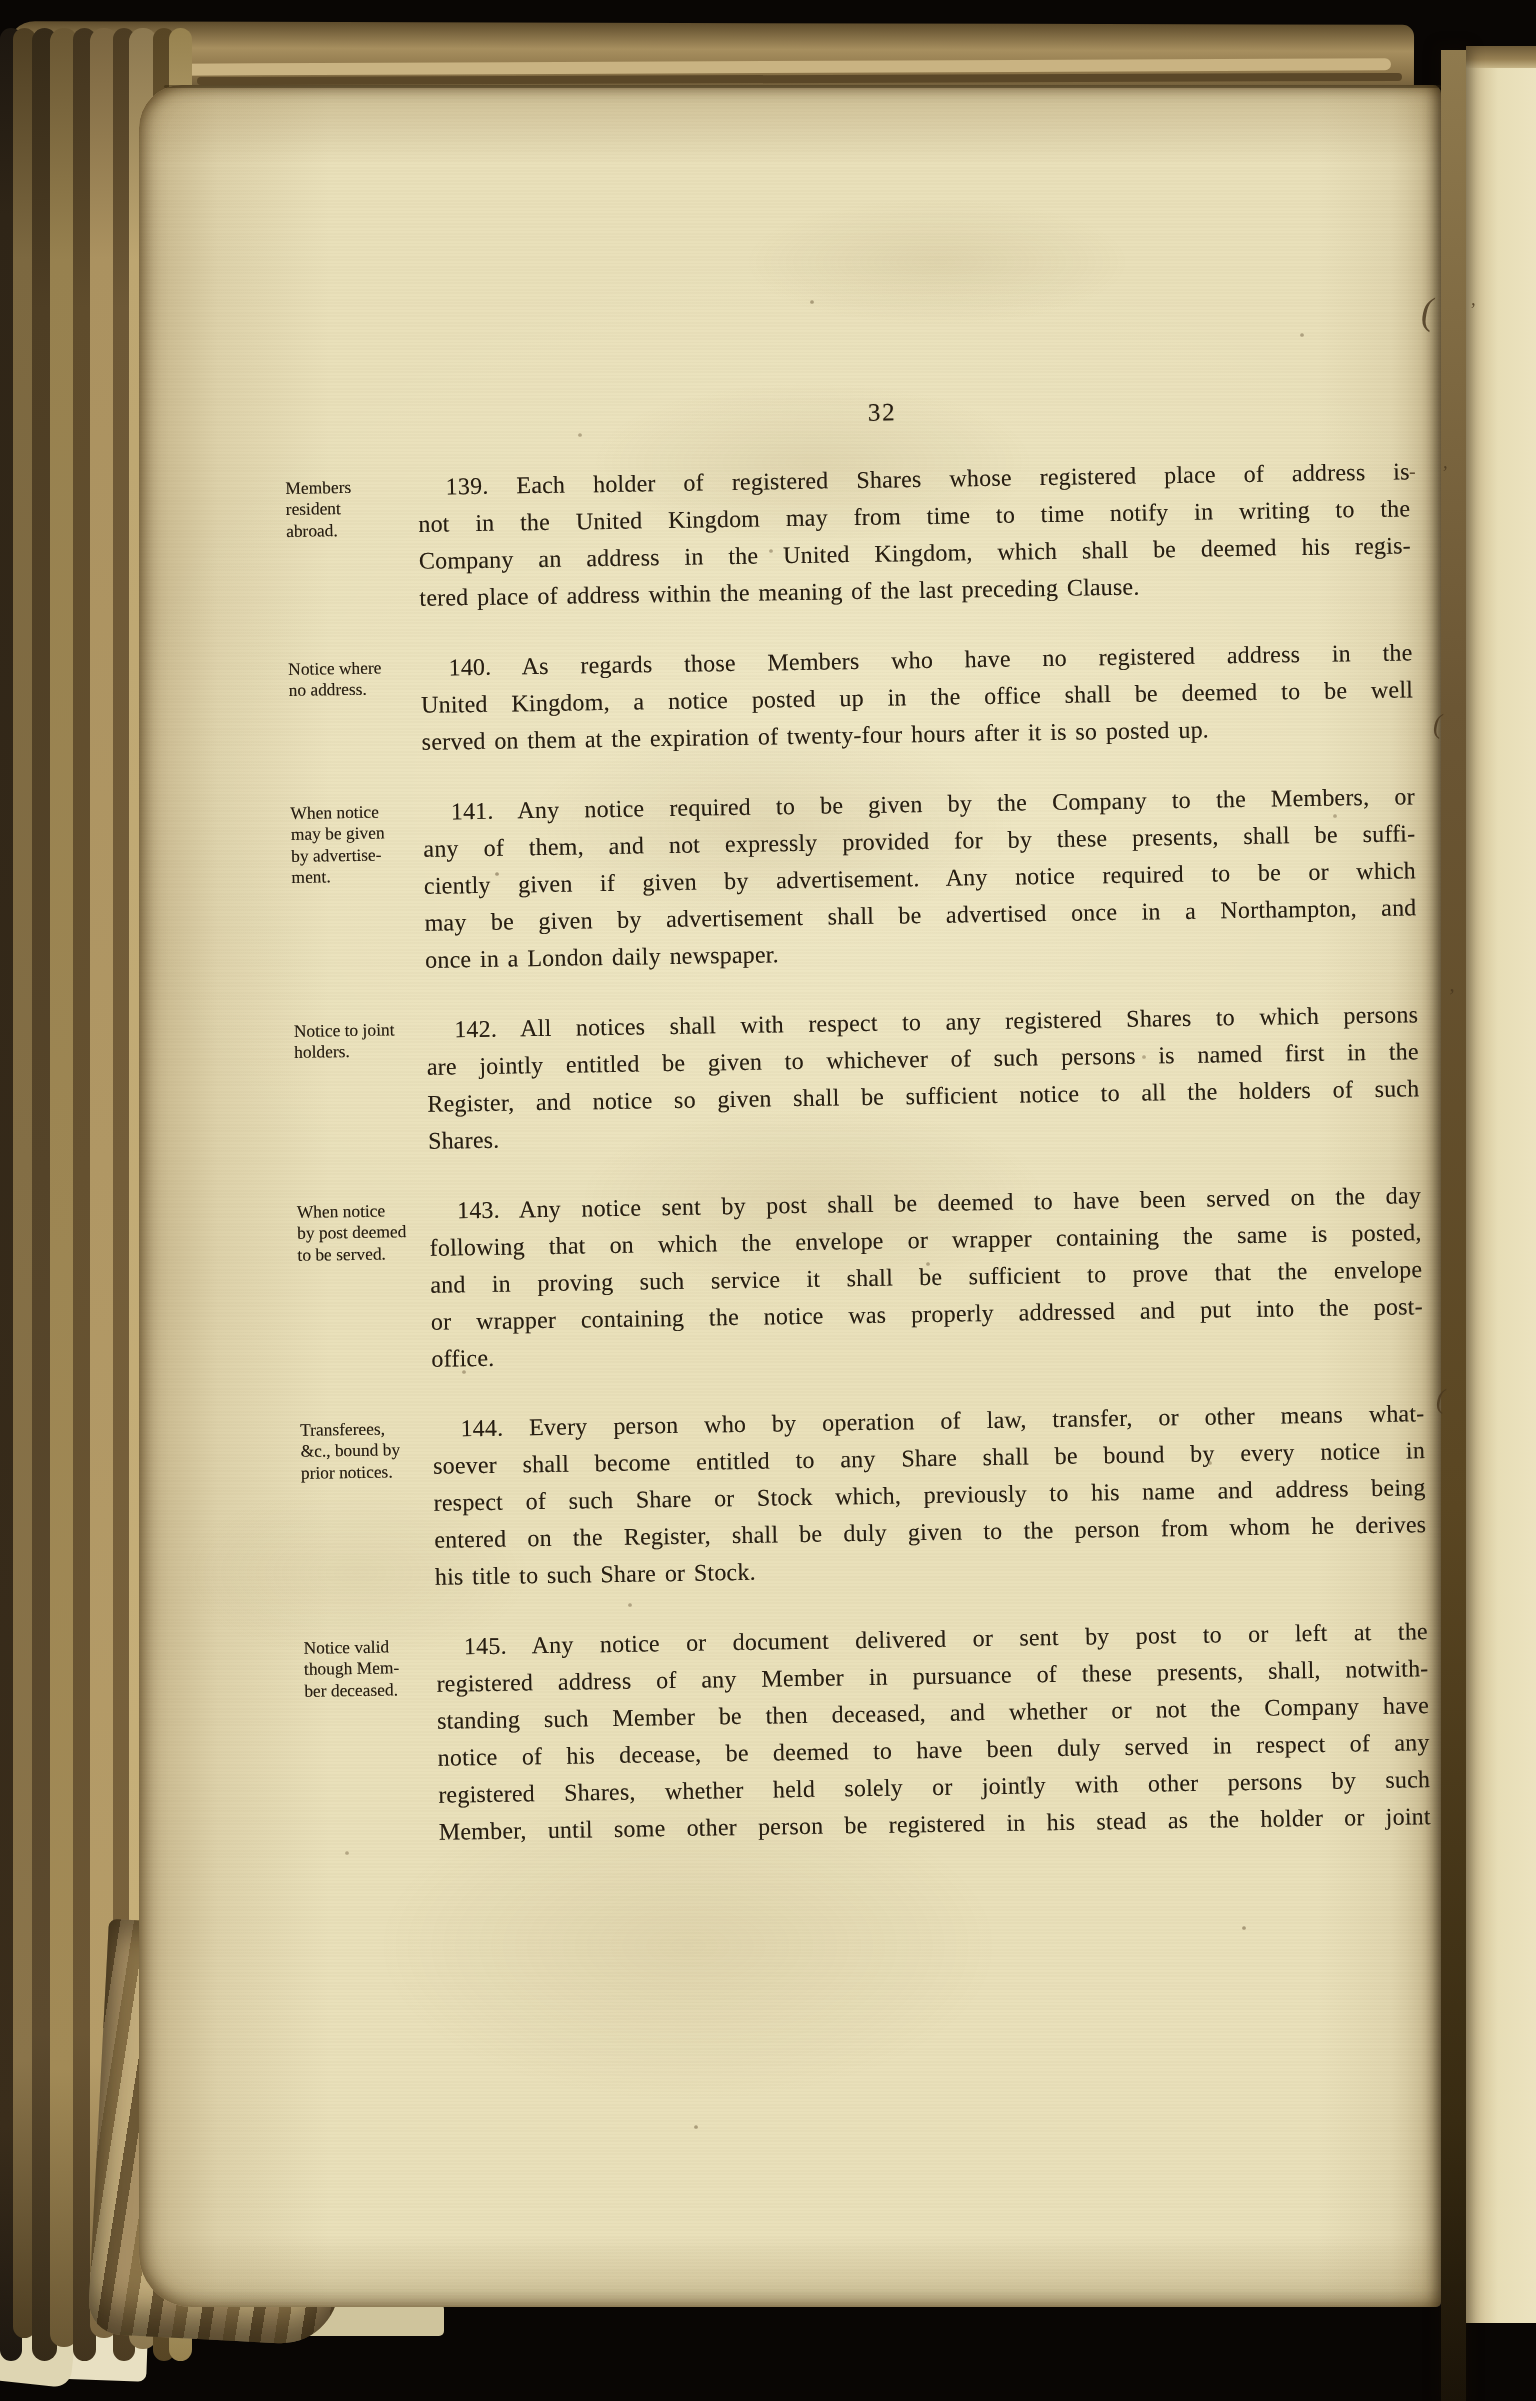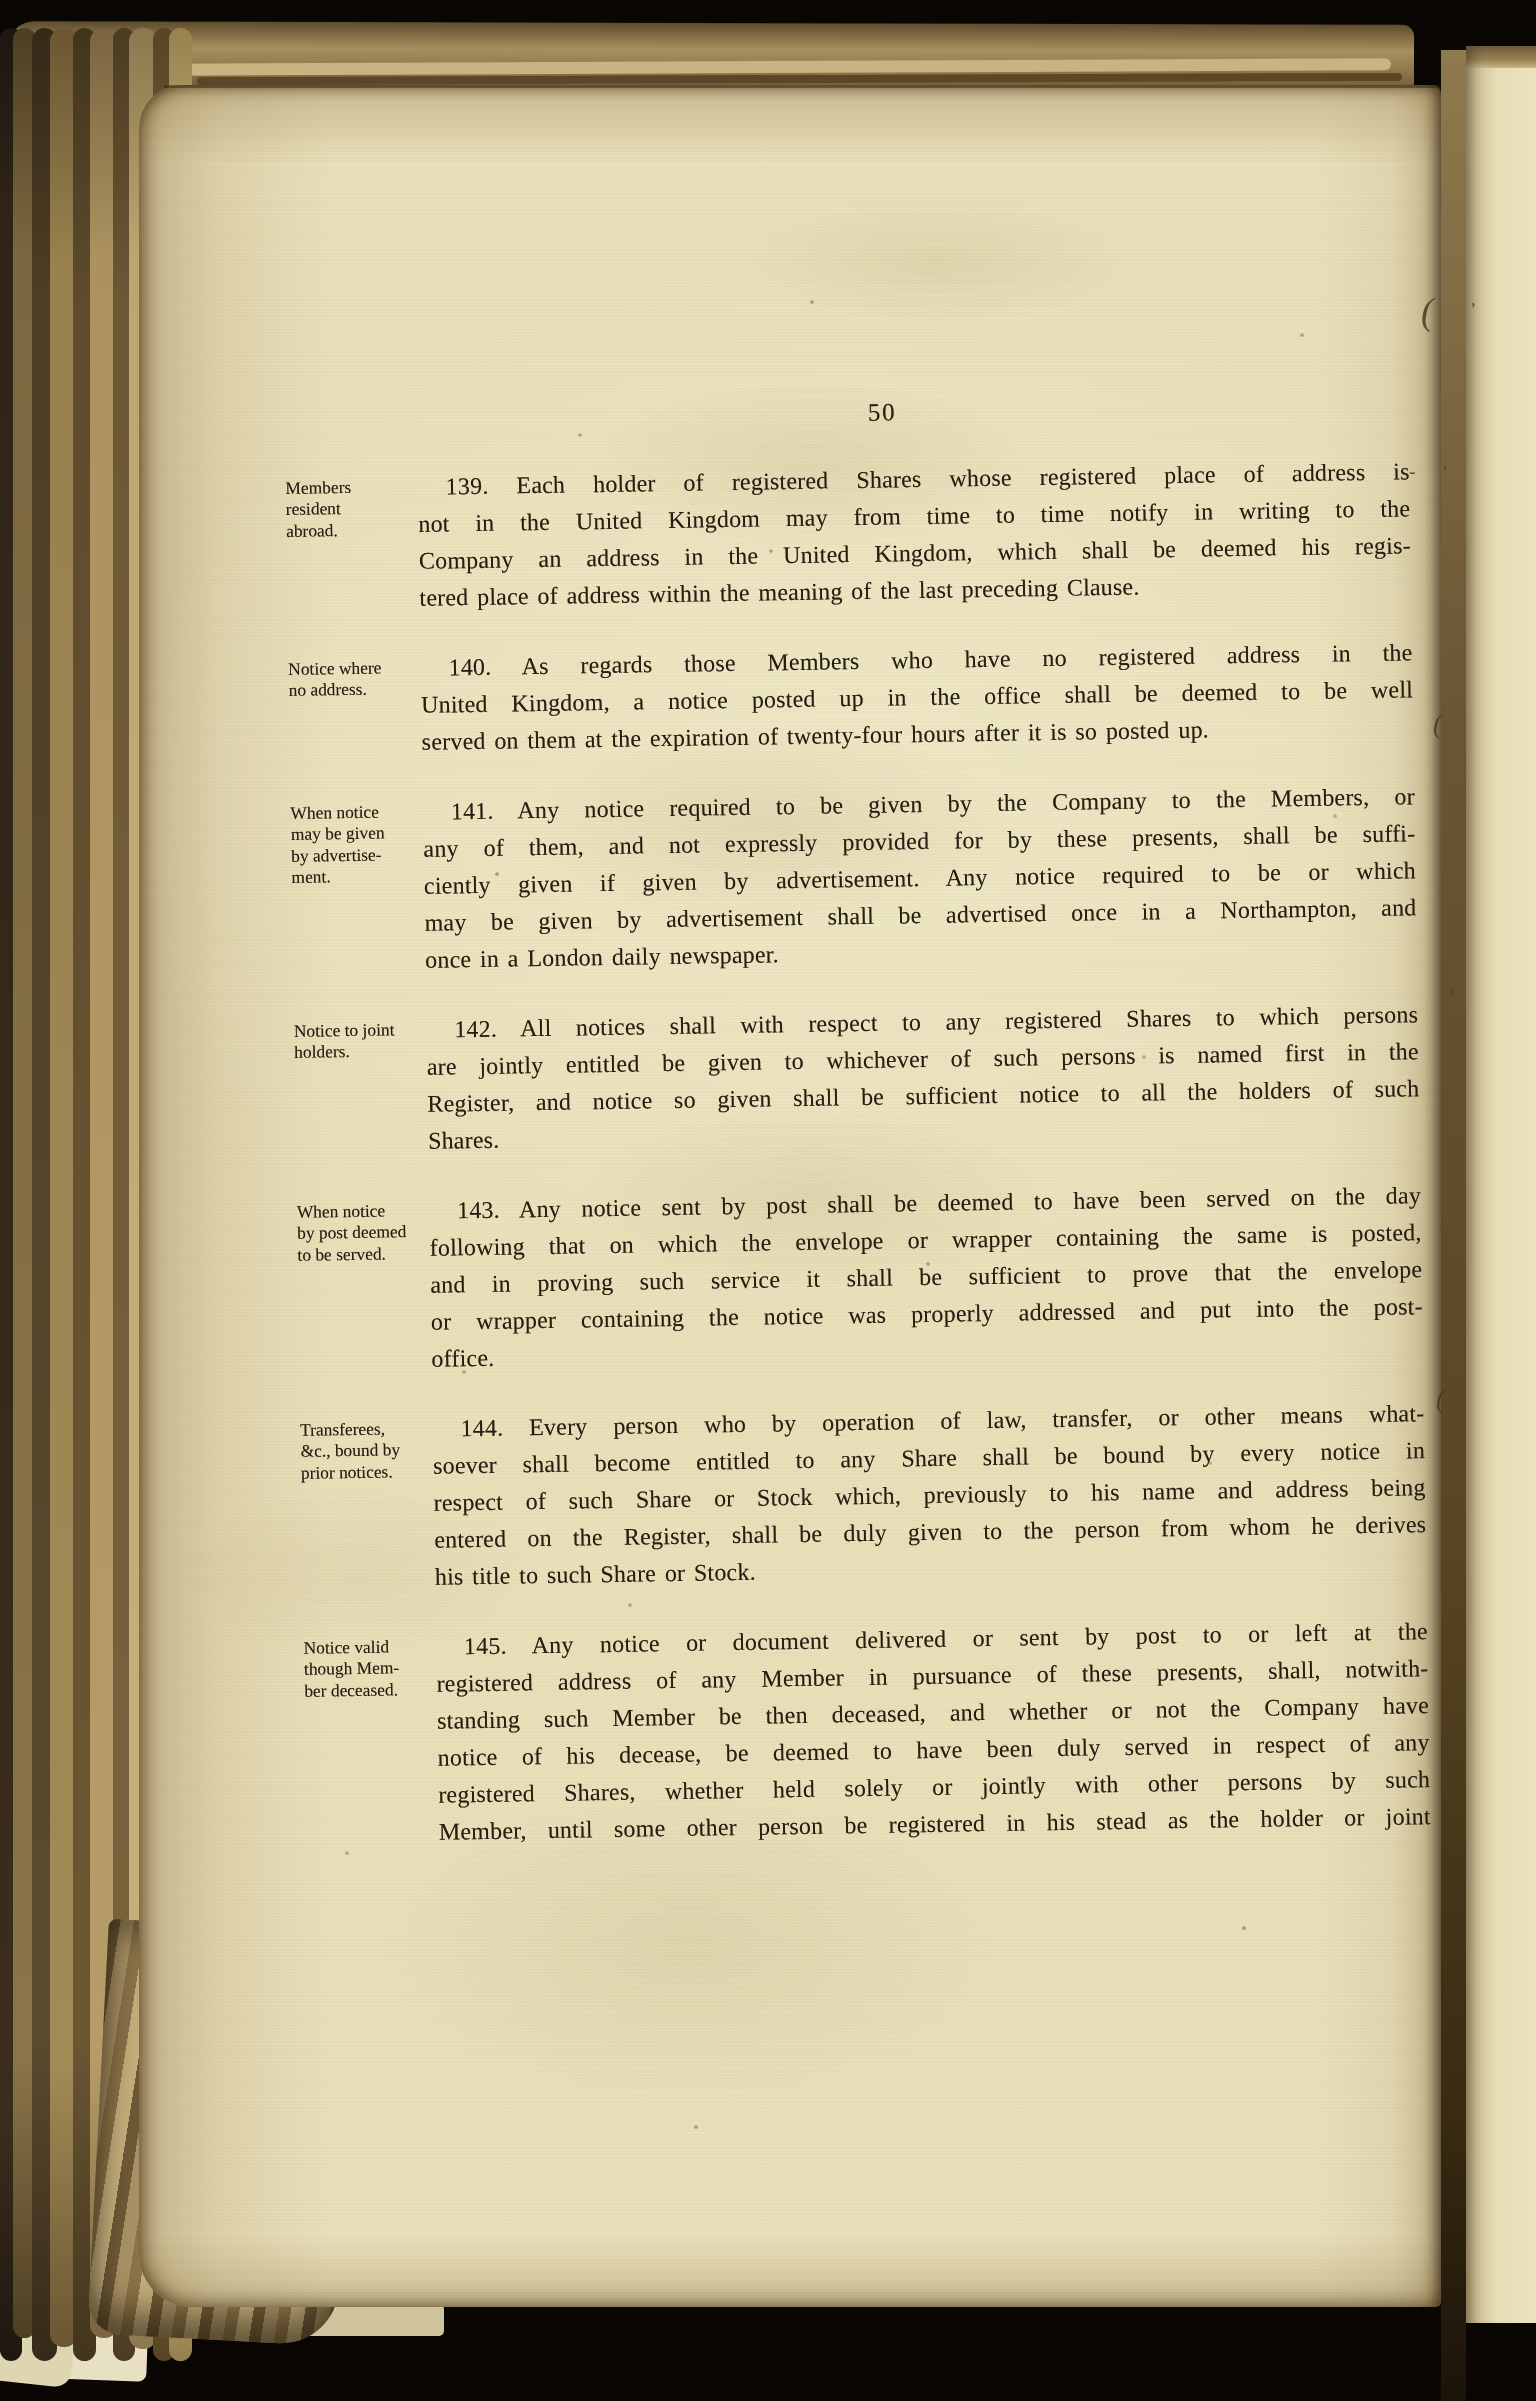--- a/index.html
+++ b/index.html
@@ -143,21 +143,21 @@
 
   <div class="page">
     <div class="ghosts"></div>
     <div class="specks"></div>
   </div>
 
   <div class="gutter"></div>
   <div class="facing"></div>
 
   <div class="content">
-    <div class="pageno">50</div>
+    <div class="pageno">32</div>
 
     <div class="sections">
 
       <section class="sec">
         <div class="note">
           <div class="nl">Members</div>
           <div class="nl">resident</div>
           <div class="nl">abroad.</div>
         </div>
         <div class="clause">

